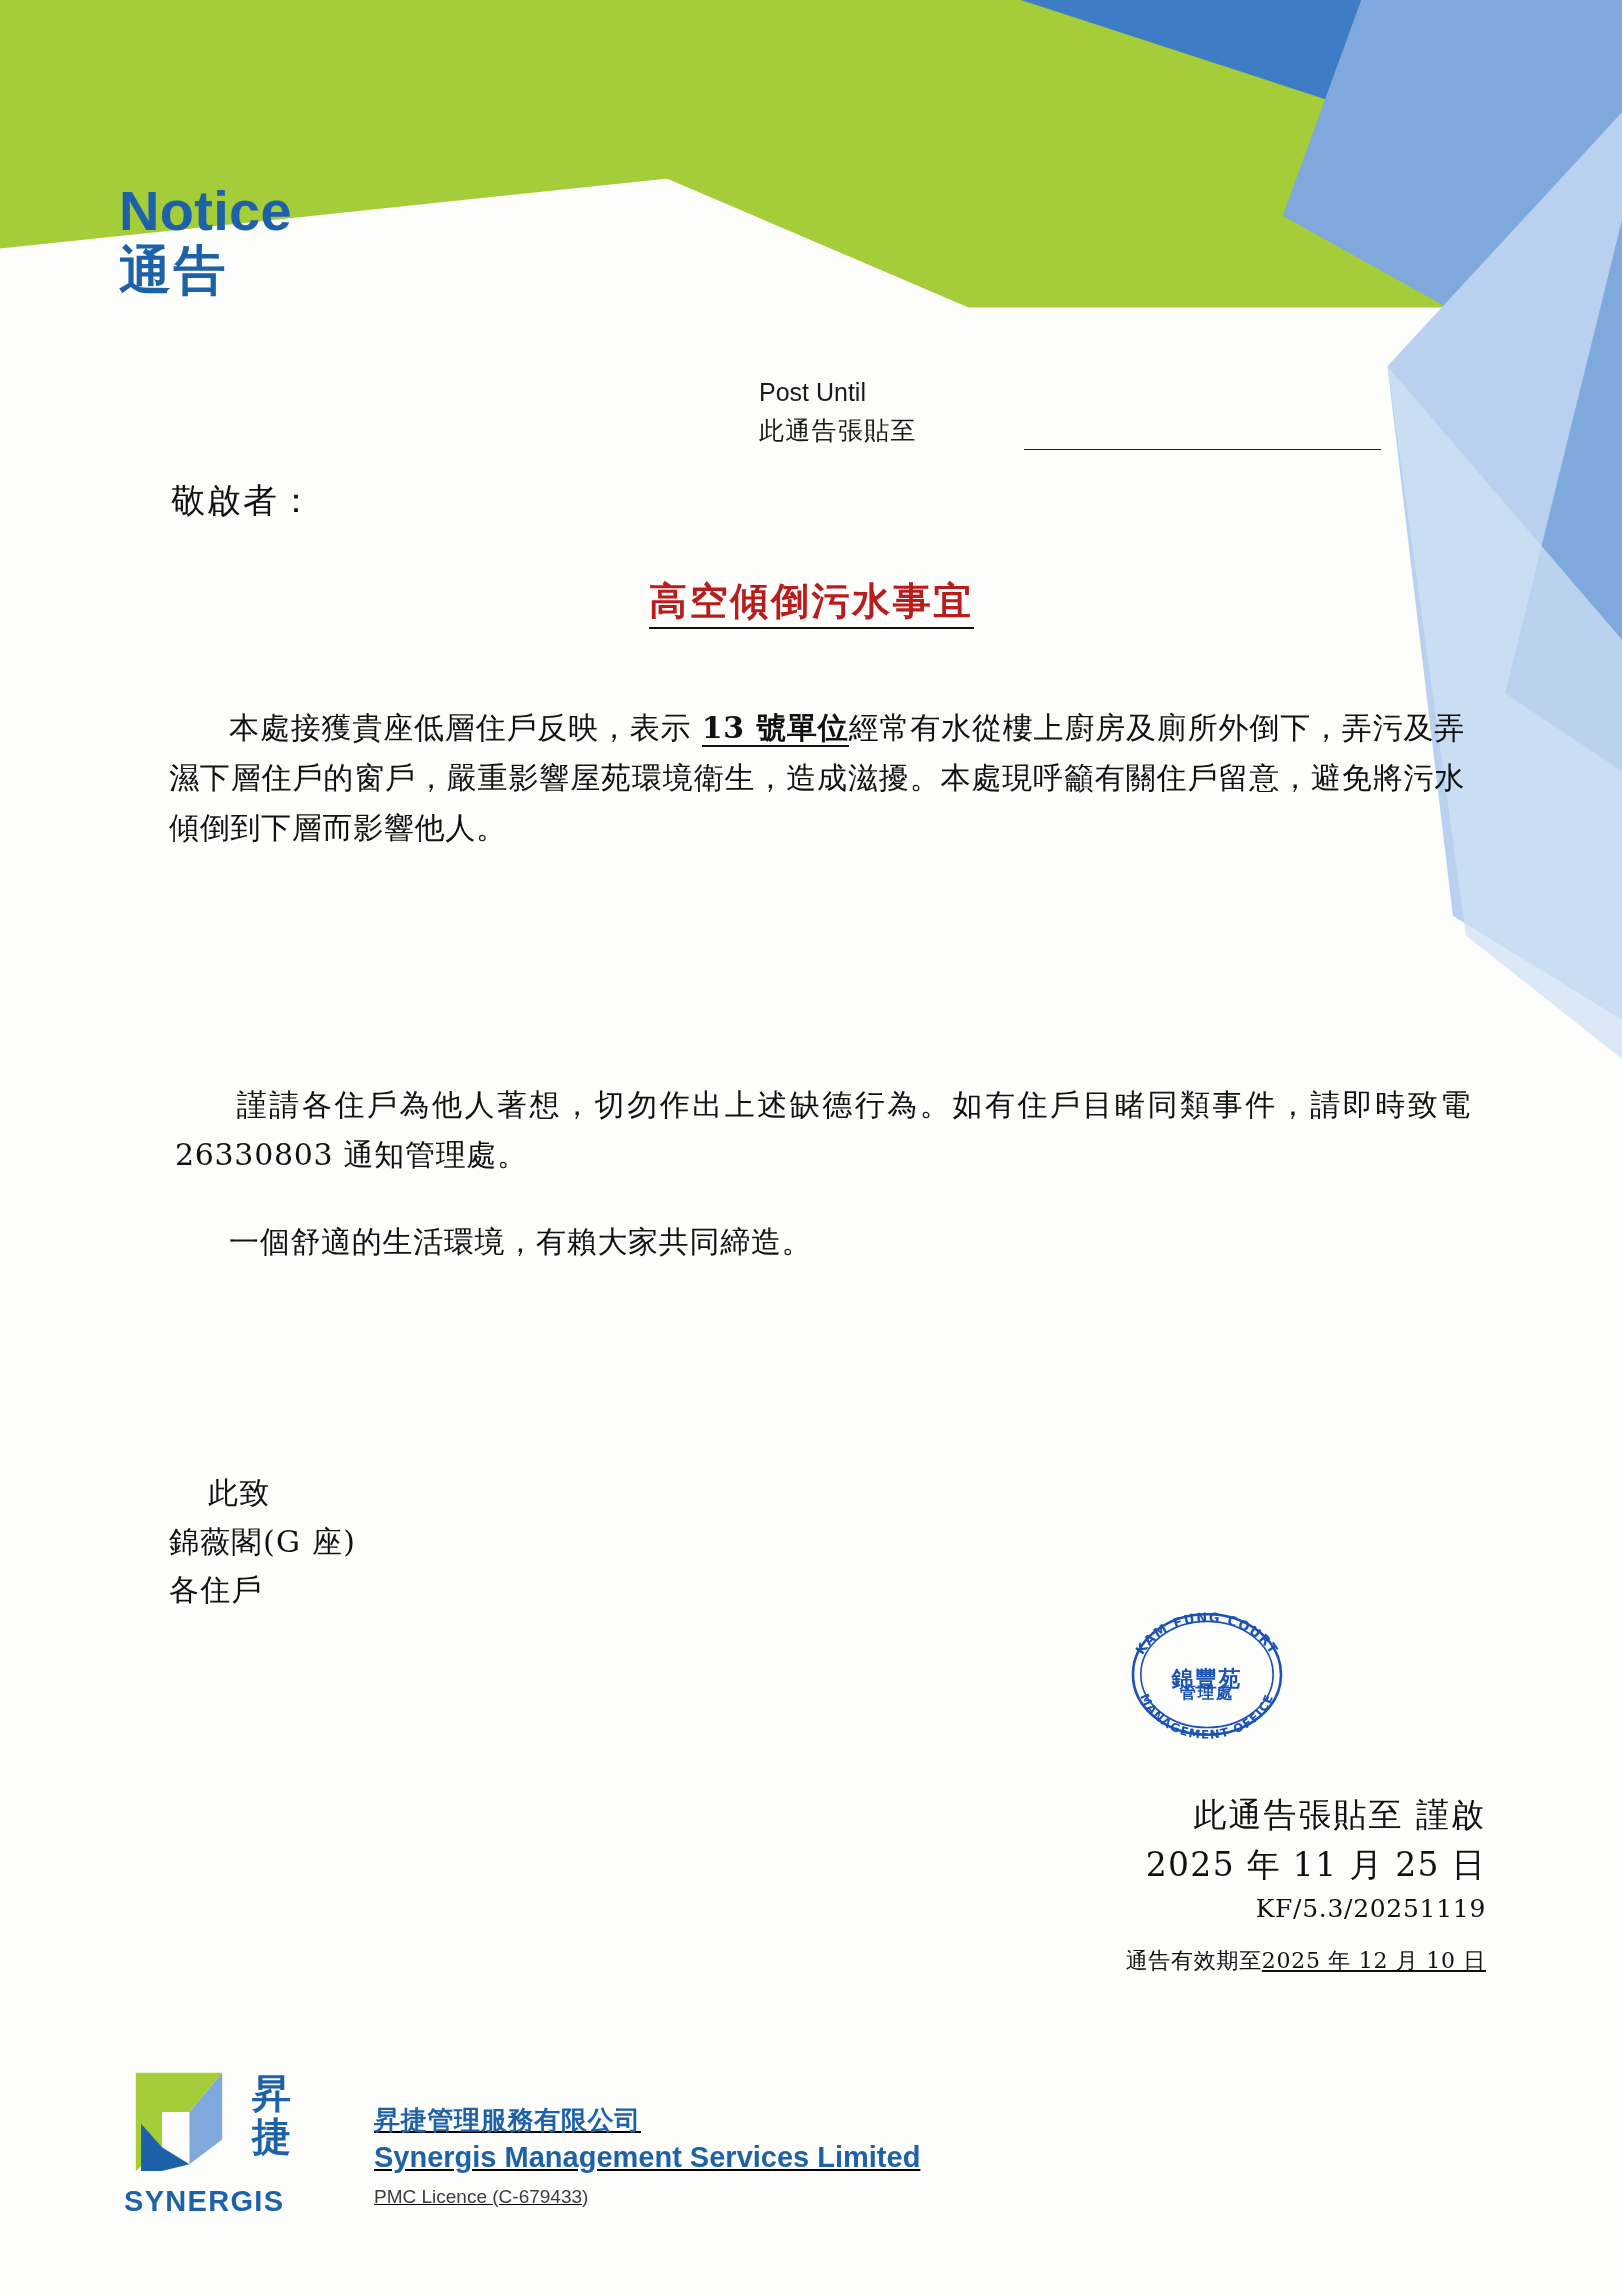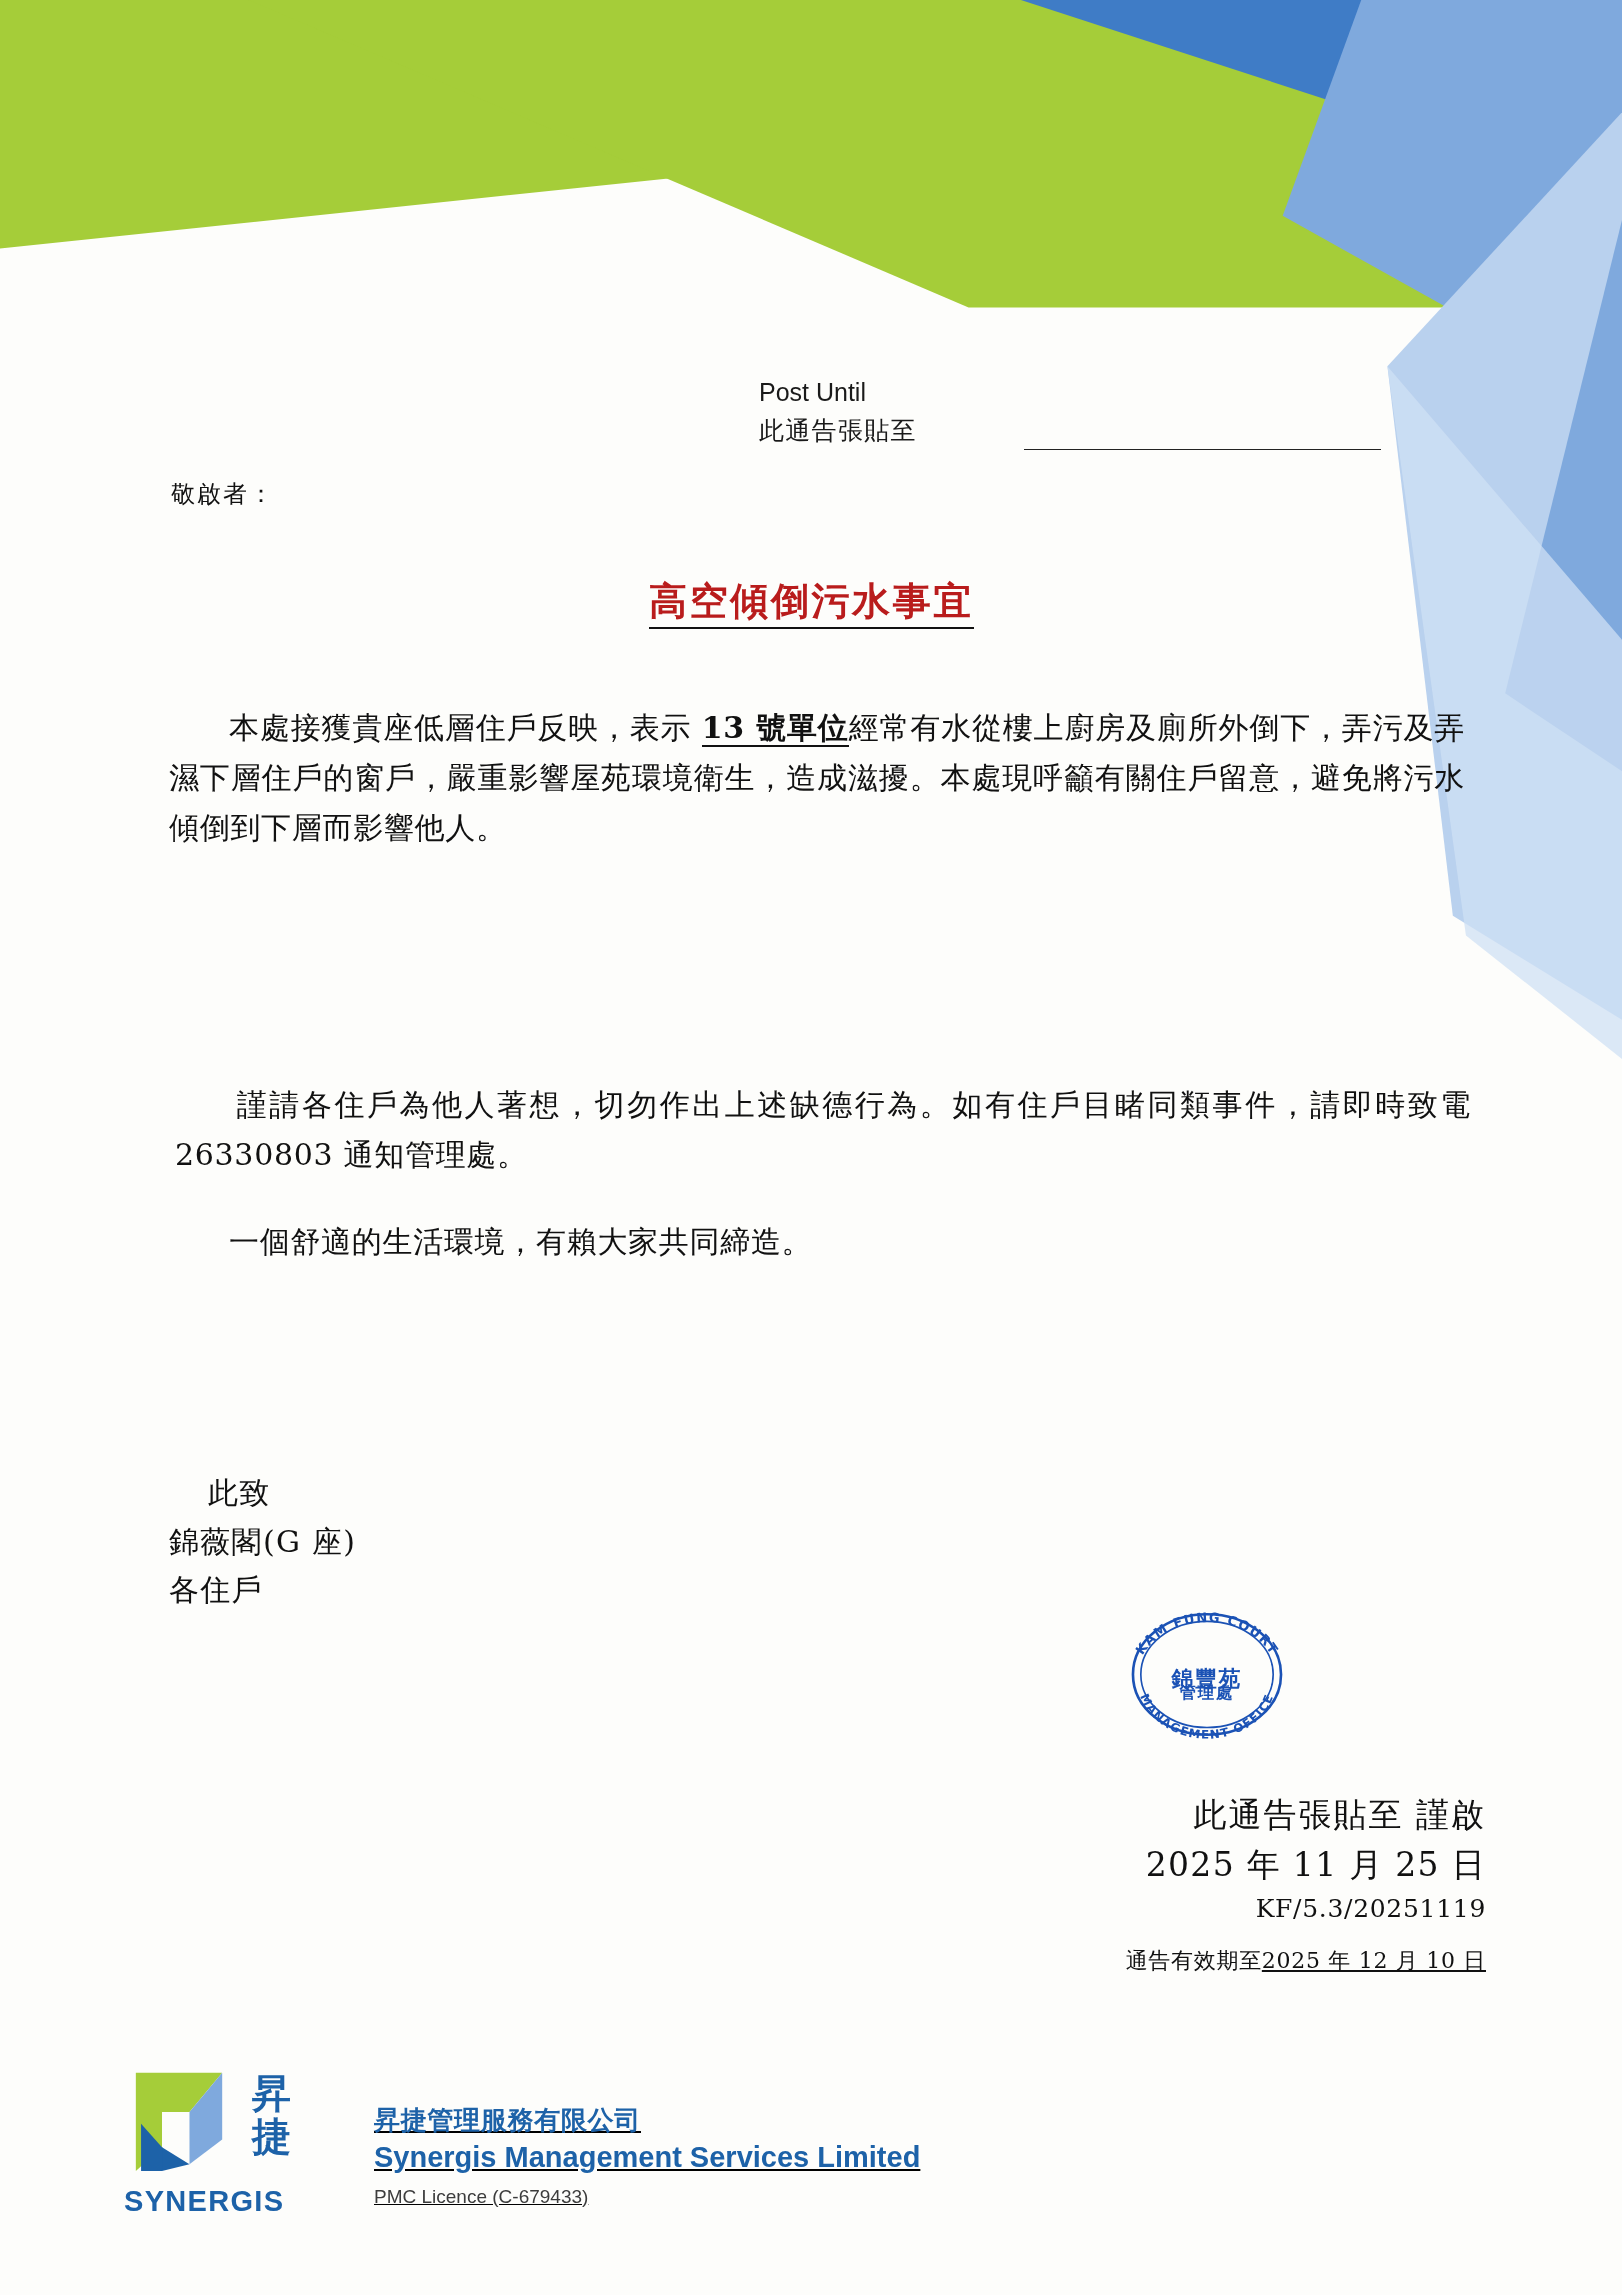--- a/index.html
+++ b/index.html
@@ -71,21 +71,21 @@
     top: 449px;
     width: 357px;
     border-bottom: 1.3px solid #222;
   }
 
   
   .salutation {
     position: absolute;
     left: 171px;
     top: 478px;
-    font-size: 24px;
+    font-size: 34px;
     font-family: Liberation Sans, sans-serif;
     letter-spacing: 2px;
     color: #111;
   }
 
   .subject {
     position: absolute;
     top: 576px;
     left: 0;
     width: 1623px;
@@ -233,20 +233,24 @@
   <svg class="deco" viewBox="0 0 2480 1700" preserveAspectRatio="none">
     <polygon points="0,0 2480,0 2480,120 0,380" fill="#a5cd39"></polygon>
     <polygon points="380,0 2480,0 2480,470 1480,470" fill="#a5cd39"></polygon>
     <polygon points="1560,0 2480,0 2480,300" fill="#3f7cc6"></polygon>
     <polygon points="2080,0 2480,0 2480,620 1960,330" fill="#7fa9dd"></polygon>
     <polygon points="2480,170 2480,1560 2220,1400 2120,560" fill="#b9d1ee"></polygon>
     <polygon points="2480,330 2480,1180 2300,1060" fill="#7fa9dd"></polygon>
     <polygon points="2120,560 2480,980 2480,1620 2240,1430" fill="#cfe0f4" opacity="0.75"></polygon>
   </svg>
 
+  <div class="title-block">
+    <div class="title-en">Notice</div>
+    <div class="title-zh">通告</div>
+  </div>
 
   <div class="post-until">
     <div>Post Until</div>
     <div class="zh">此通告張貼至</div>
   </div>
   <div class="post-rule"></div>
 
   <div class="salutation">敬啟者：</div>
 
   <div class="subject">

